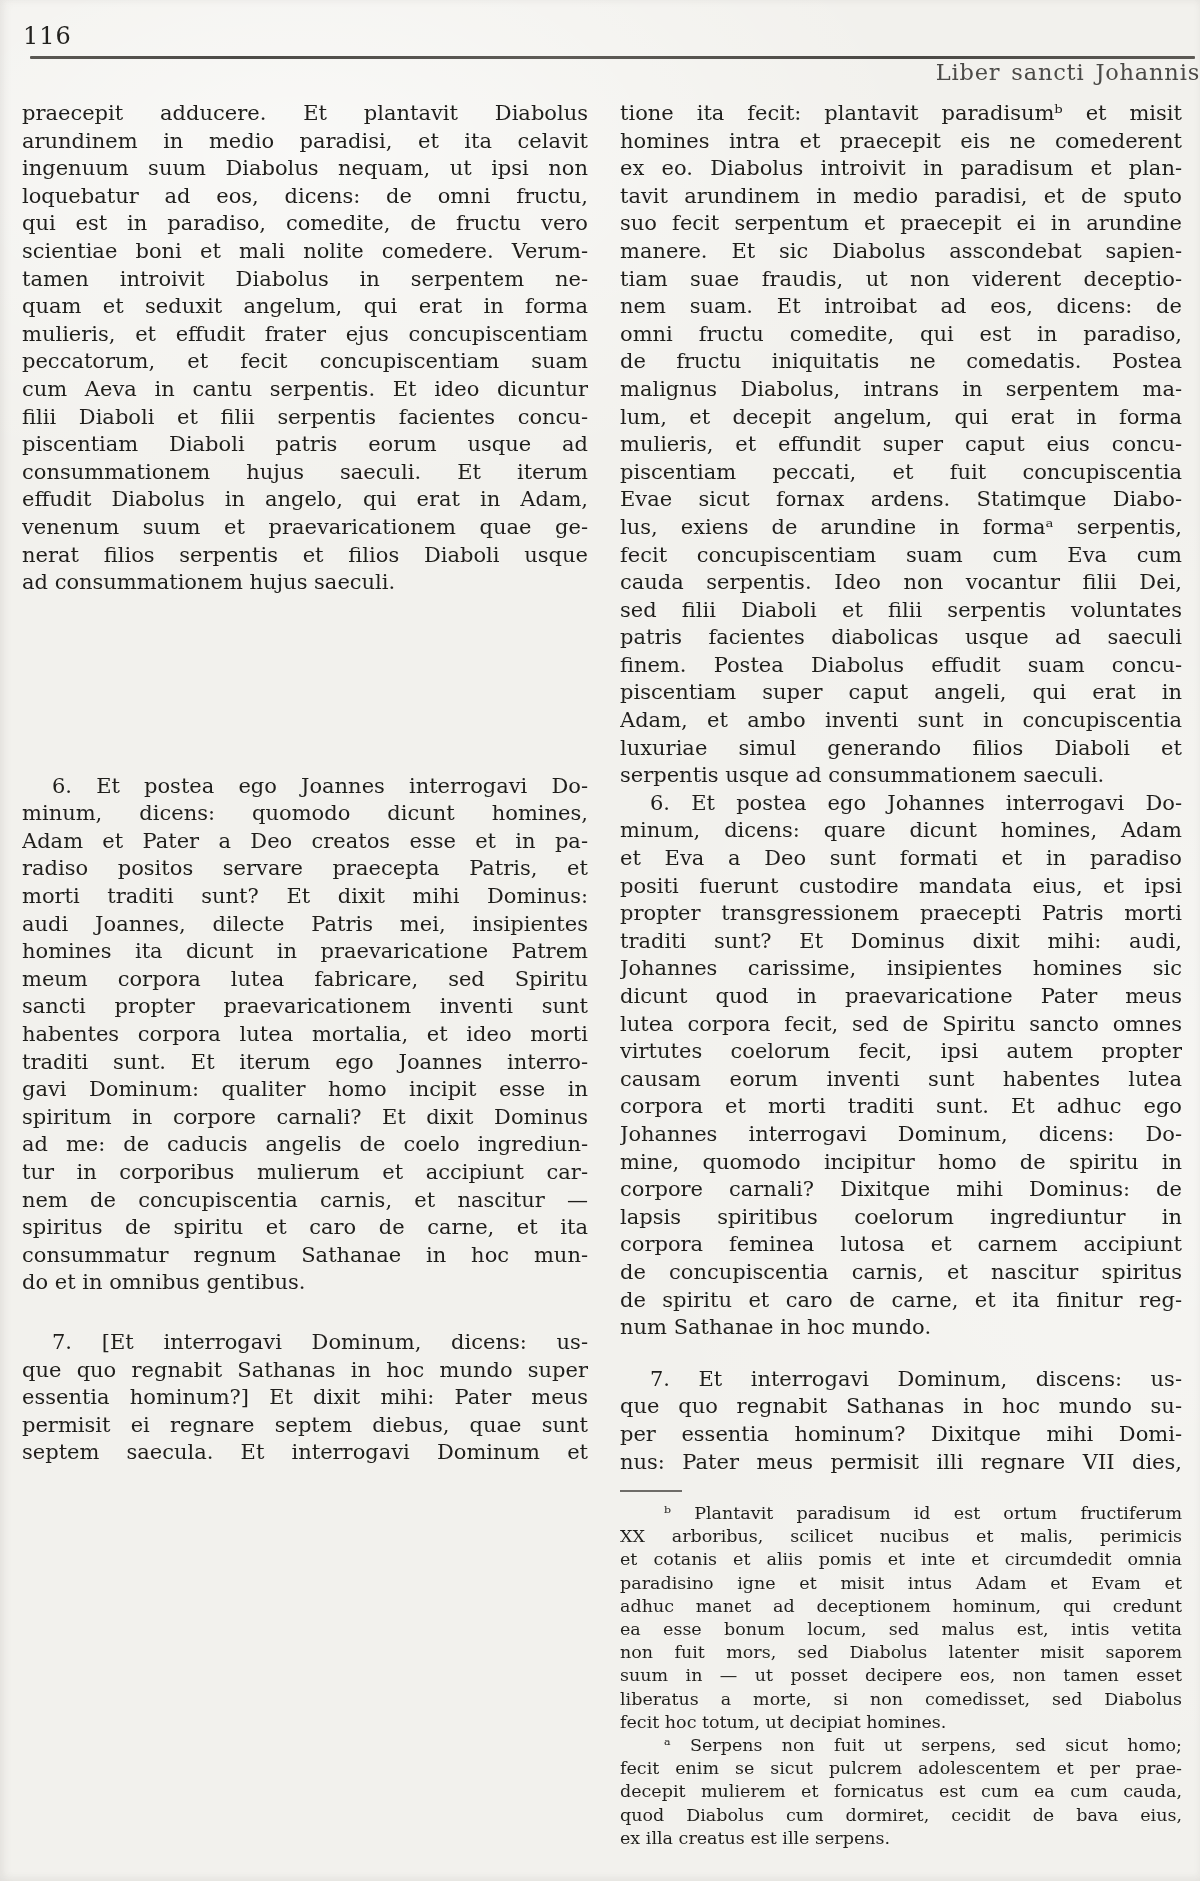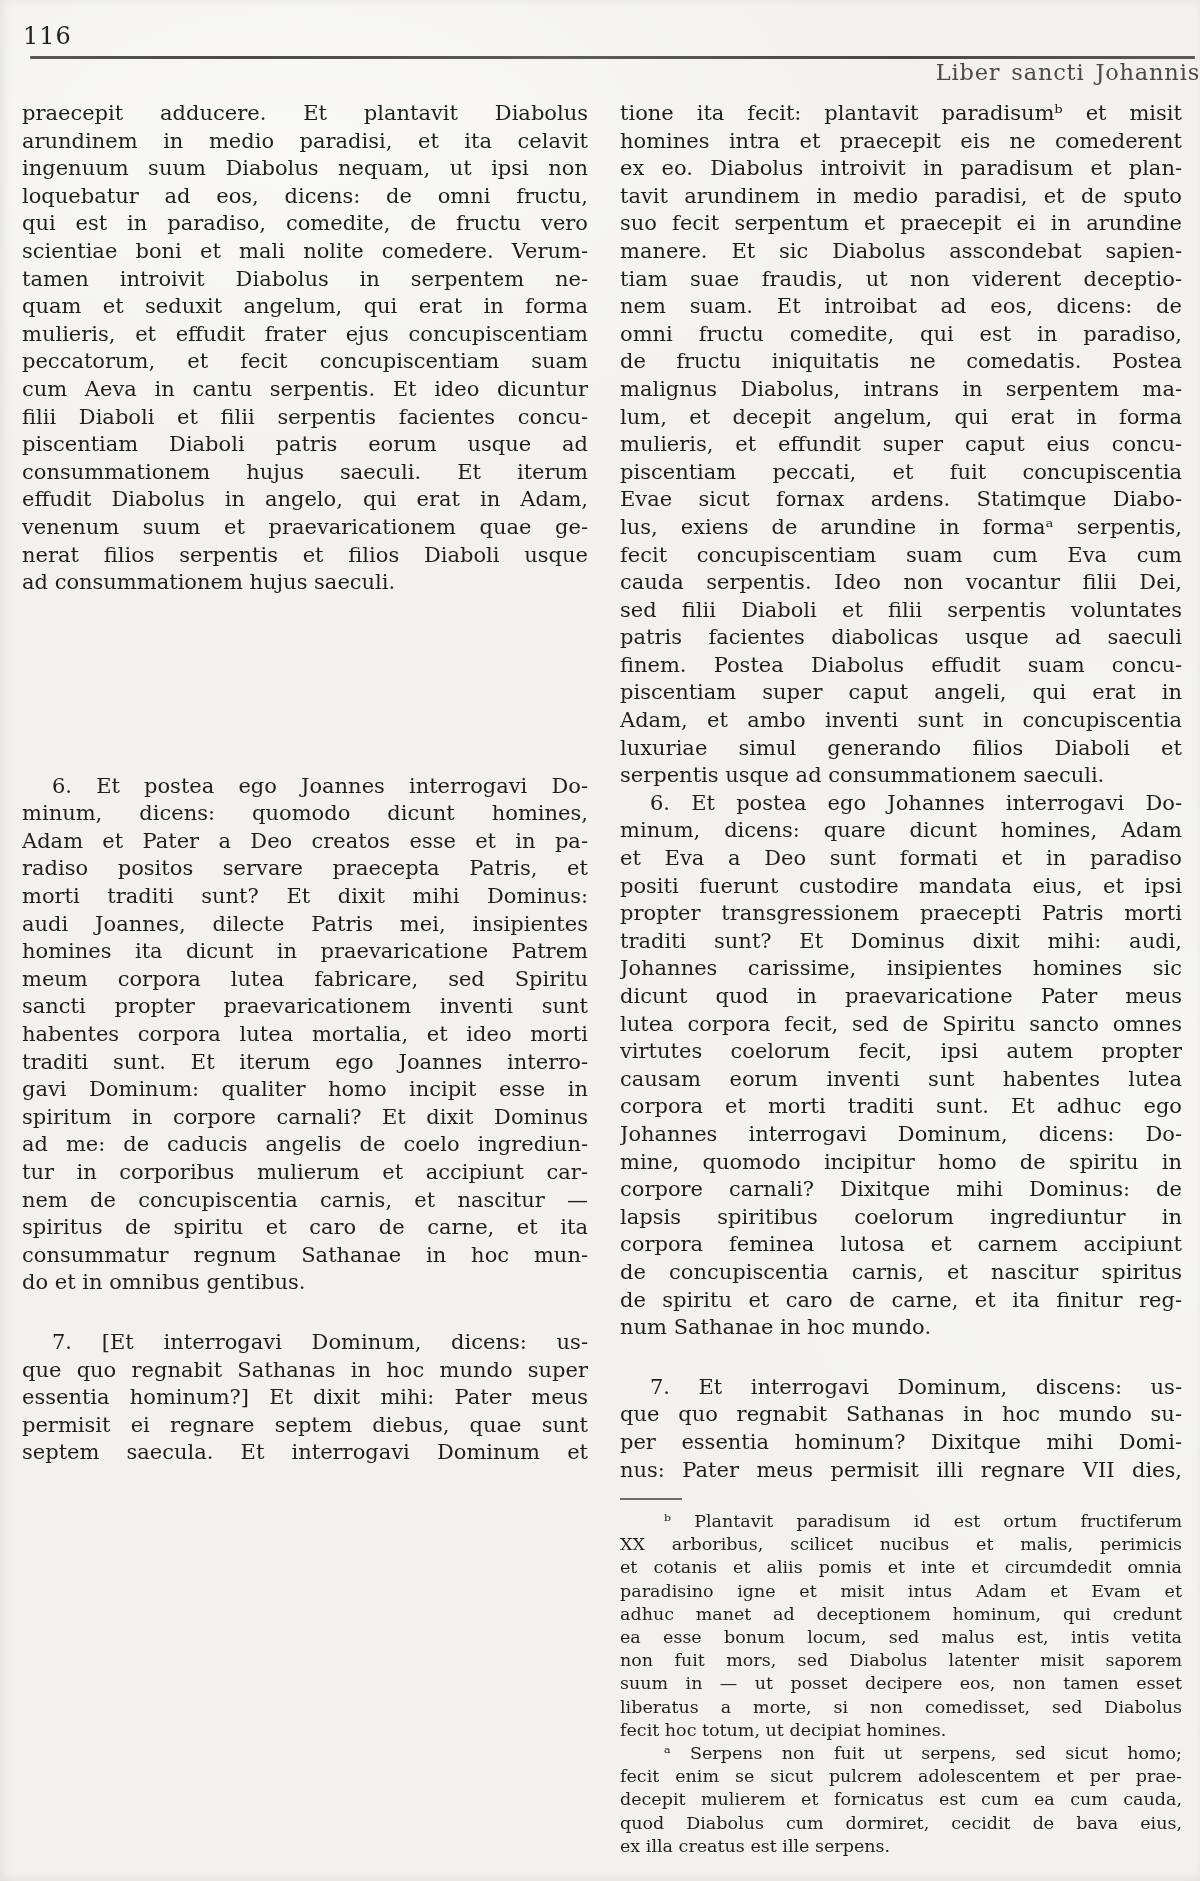--- a/index.html
+++ b/index.html
@@ -53,21 +53,21 @@
     line-height: 27.6px;
     overflow: hidden;
     text-align: justify;
     text-align-last: justify;
     white-space: normal;
   }
   .line.end { text-align-last: left; }
   .indent-first .line:first-child { text-indent: 30px; }
   .spacer-large { height: 176px; }
   .spacer-small { height: 32px; }
-  .block-gap { margin-top: 32px; }
+  .block-gap { margin-top: 24px; }
   
   .footnote-separator {
     width: 62px; height: 0;
     border-top: 2px solid #6e6c68;
     margin: 14px 0 10px 0;
   }
   .footnote .line {
     font-size: 17.5px;
     line-height: 23.2px;
     height: 23.2px;

